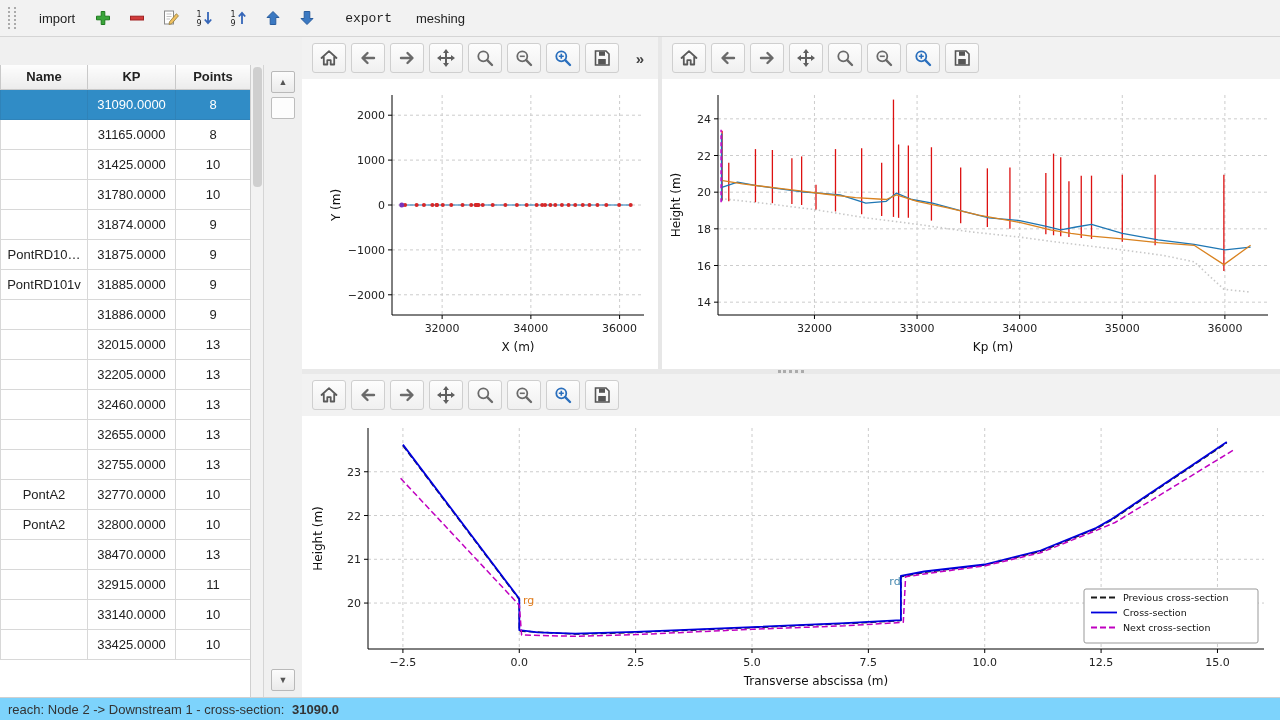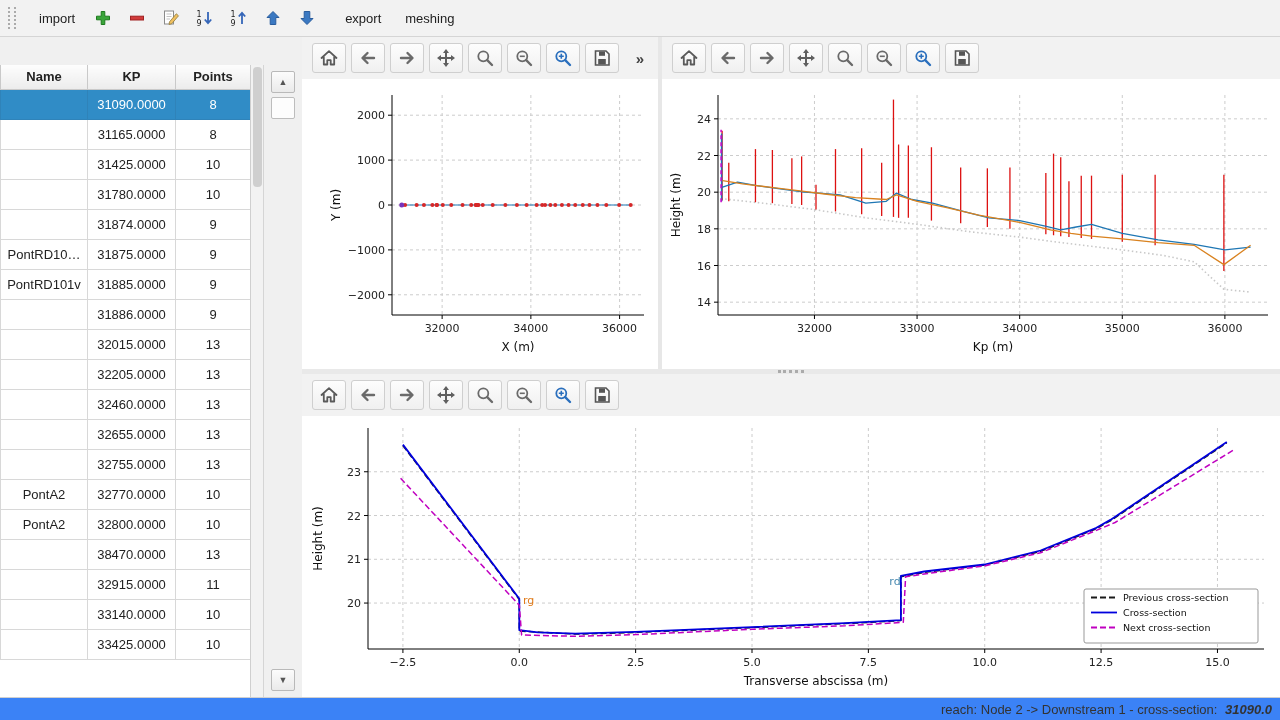--- a/index.html
+++ b/index.html
@@ -49,23 +49,23 @@
   .mpl-toolbar { height:42px; flex:0 0 42px; background:#f2f2f2; display:flex; align-items:center; gap:5px; padding:0 10px; }
   .mpl-btn { width:34px; height:30px; display:flex; align-items:center; justify-content:center;
              background:linear-gradient(#fdfdfd,#f0f0f0); border:1px solid #cfcfcf; border-radius:3px; cursor:default; }
   .mpl-btn svg { display:block; }
   .chevron { margin-left:auto; font-size:15px; font-weight:bold; color:#444; padding:0 4px; cursor:default; }
 
   svg.chart { display:block; background:#fff; }
   .chart text { font-family:"DejaVu Sans",sans-serif; }
 
   
-  .statusbar { height:23px; flex:0 0 23px; background:#3b82f6; border-top:1px solid #d0d0d0;
-               display:flex; align-items:center; justify-content:flex-end; padding:0 8px; font-size:13px; color:#333; }
-  .statusbar b { margin-left:4px;font-style:italic; }
+  .statusbar { height:23px; flex:0 0 23px; background:#7dd3fc; border-top:1px solid #d0d0d0;
+               display:flex; align-items:center; padding:0 8px; font-size:13px; color:#333; }
+  .statusbar b { margin-left:4px; }
 </style>
 </head>
 <body>
 
 <div class="app">
 
   <div class="menubar">
     <div class="grip"></div>
     <button class="menu-text">import</button>
     <span id="menu-icons" style="display:flex;align-items:center;gap:4px;">
@@ -104,21 +104,21 @@
           <svg width="20" height="20" viewBox="0 0 20 20">
             <path d="M10 3.5 L16 9.5 H12.8 V16.5 H7.2 V9.5 H4 Z" fill="#3b79c2" stroke="#2a5d9e" stroke-width="1"></path>
           </svg>
         </button>
         <button class="icon-btn">
           <svg width="20" height="20" viewBox="0 0 20 20">
             <path d="M10 16.5 L4 10.5 H7.2 V3.5 H12.8 V10.5 H16 Z" fill="#3b79c2" stroke="#2a5d9e" stroke-width="1"></path>
           </svg>
         </button>
       </span>
-    <button class="menu-text" style="margin-left:10px;">export</button>
+    <button class="menu-text" style="margin-left:10px;font-family:Liberation Mono, monospace;">export</button>
     <button class="menu-text">meshing</button>
   </div>
 
   <div class="content">
 
     <div class="left-panel">
       <div class="table-wrap">
         <table>
           <colgroup>
               <col style="width:87px">

